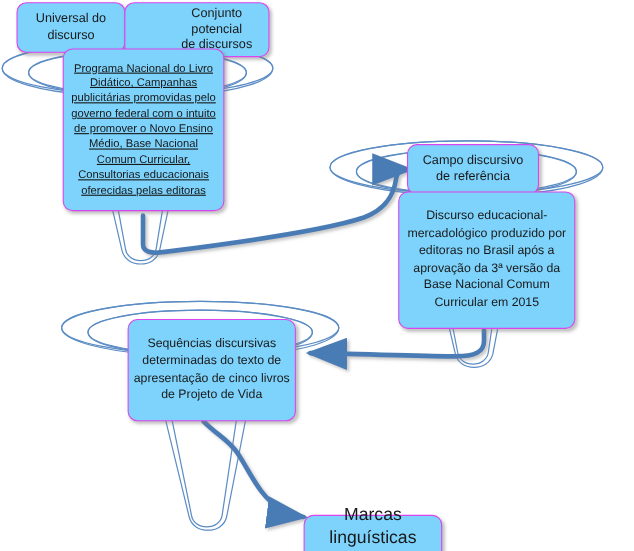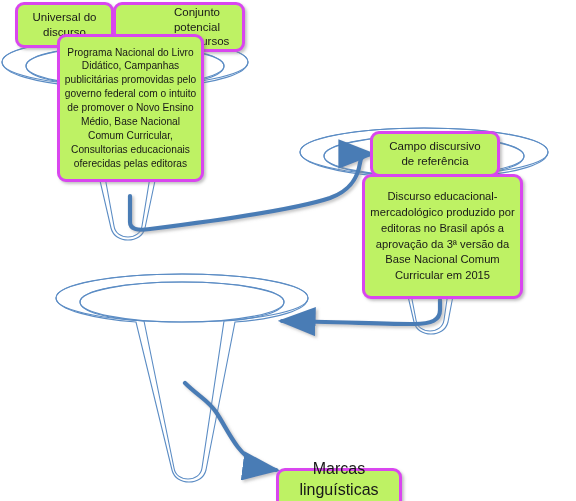--- a/index.html
+++ b/index.html
@@ -20,37 +20,37 @@
   #vector-layer {
     position: absolute;
     left: 0;
     top: 0;
     width: 576px;
     height: 501px;
   }
   .node {
     position: absolute;
     box-sizing: border-box;
-    background: #bef264;
-    border: 3px solid #d946ef;
+    background: #7dd3fc;
+    border: 1px solid #d946ef;
     border-radius: 9px;
     color: #181818;
     display: flex;
     align-items: center;
     justify-content: center;
     text-align: center;
     line-height: 1.30;
     box-shadow: 2px 2px 3px rgba(120,120,120,0.45);
     padding: 2px 4px;
     white-space: pre-line;
   }
   .n-universal       { left: 15px;  top: 2px;   width: 99px;  height: 46px; font-size: 11.5px; }
   .n-conjunto        { left: 113px; top: 2px;   width: 132px; height: 50px; font-size: 11.5px; padding-left: 40px; }
-  .n-programa        { left: 57px;  top: 34px;  width: 147px; height: 148px; font-size: 10.2px; line-height: 1.36; }
-  .n-campo           { left: 370px; top: 131px; width: 130px; height: 46px; font-size: 11.5px; }
+  .n-programa        { left: 57px;  top: 44px;  width: 147px; height: 148px; font-size: 10.2px; line-height: 1.36; text-decoration: underline; }
+  .n-campo           { left: 370px; top: 131px; width: 120px; height: 46px; font-size: 11.5px; }
   .n-discurso        { left: 362px; top: 174px; width: 161px; height: 125px; font-size: 11.2px; line-height: 1.40; }
   .n-sequencias      { left: 116px; top: 290px; width: 153px; height: 93px;  font-size: 11.2px; line-height: 1.42; }
   .n-marcas          { left: 276px; top: 468px; width: 126px; height: 45px;  font-size: 16px; }
 </style>
 </head>
 <body>
 
 <div id="canvas">
 
   <svg id="vector-layer" viewBox="0 0 576 501">
@@ -144,17 +144,18 @@
   <div class="node n-conjunto">Conjunto potencial
 de discursos</div>
 
   <div class="node n-programa">Programa Nacional do Livro Didático, Campanhas publicitárias promovidas pelo governo federal com o intuito de promover o Novo Ensino Médio, Base Nacional Comum Curricular, Consultorias educacionais oferecidas pelas editoras</div>
 
   <div class="node n-campo">Campo discursivo
 de referência</div>
 
   <div class="node n-discurso">Discurso educacional-mercadológico produzido por editoras no Brasil após a aprovação da 3ª versão da Base Nacional Comum Curricular em 2015</div>
 
+  <div class="node n-sequencias">Sequências discursivas determinadas do texto de apresentação de cinco livros de Projeto de Vida</div>
 
   <div class="node n-marcas">Marcas linguísticas
 analisadas</div>
 
 </div>
 
 </body></html>

